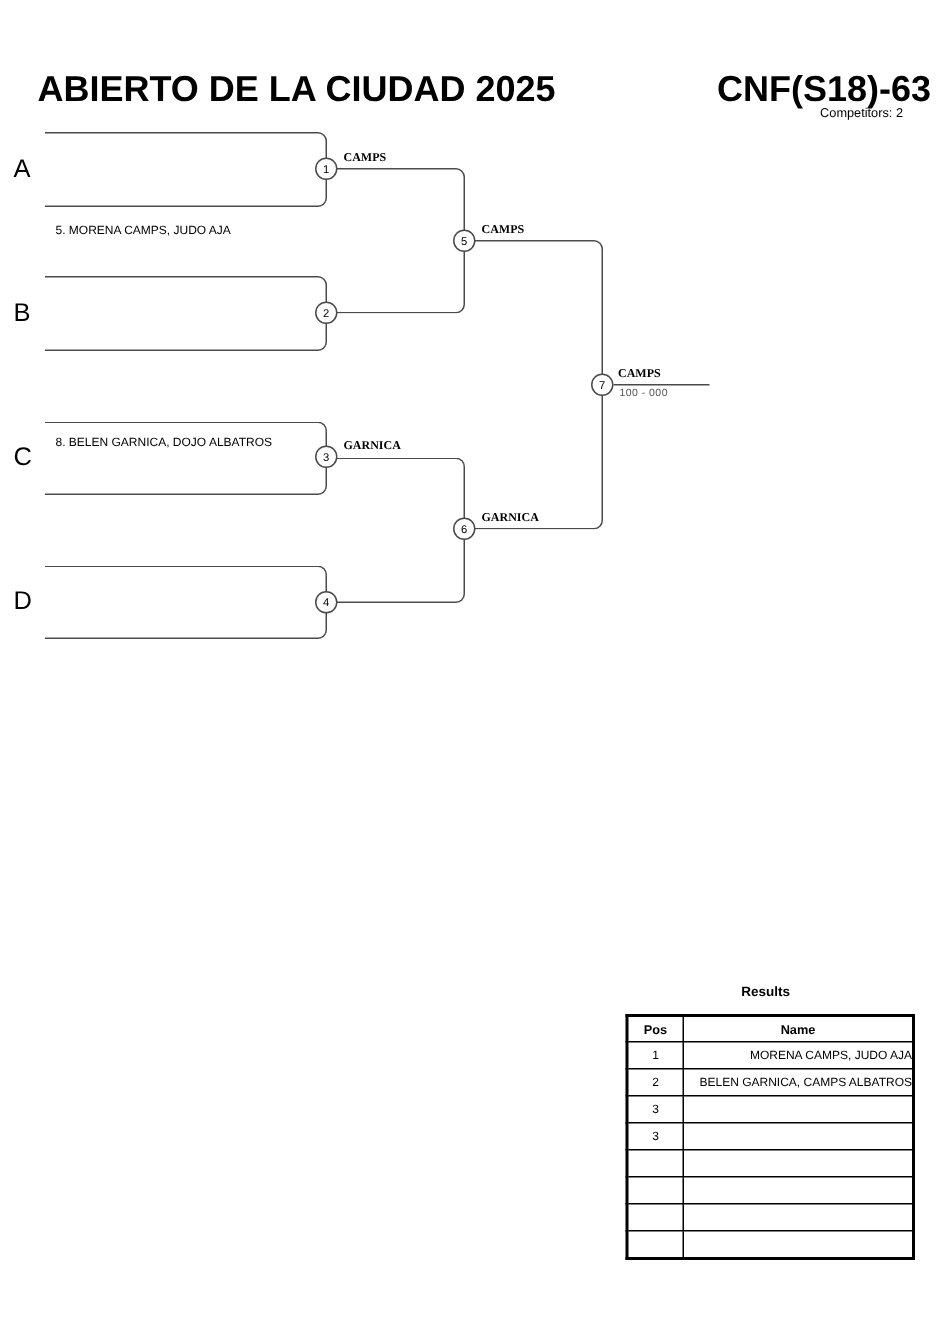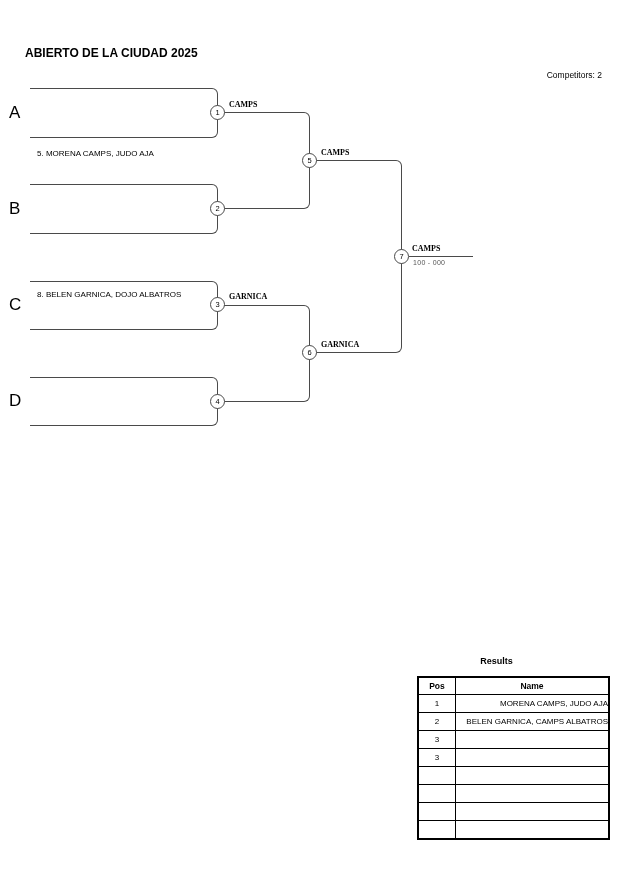--- a/index.html
+++ b/index.html
@@ -1,58 +1,59 @@
 <!DOCTYPE html>
 <html><head>
 <meta charset="utf-8">
 <style>
   html,body{margin:0;padding:0;background:#fff;}
   .page{
     position:relative;width:630px;height:891px;background:#ffffff;
     font-family:"Liberation Sans",sans-serif;color:#000;overflow:hidden;
   }
   
-  .title-part{position:absolute;top:46px;font-size:12px;font-weight:bold;letter-spacing:0;}
+  .title-part{position:absolute;top:46px;font-size:24px;font-weight:bold;letter-spacing:0;}
   .competitors{position:absolute;top:70px;right:28px;font-size:8.5px;text-align:right;}
   
   .slot,.conn{
     position:absolute;border:1px solid #4a4a4a;border-left:none;
     border-radius:0 6px 6px 0;box-sizing:border-box;background:transparent;
   }
   .hline{position:absolute;height:0;border-top:1px solid #4a4a4a;}
   
   .mcircle{
     position:absolute;width:15px;height:15px;border:1px solid #4a4a4a;border-radius:50%;
     background:#fff;box-sizing:border-box;z-index:3;
     font-size:7.5px;line-height:13px;text-align:center;
   }
   .slot-letter{position:absolute;left:9px;font-size:17px;}
   .competitor-name{position:absolute;font-size:8px;margin-top:24px;}
   .winner-label{position:absolute;font-size:8px;font-weight:bold;z-index:2;font-family:Liberation Serif, serif;}
   .score-label{position:absolute;font-size:7px;color:#555;letter-spacing:.3px;}
   
-  .results-title{position:absolute;left:400px;top:656px;width:193px;text-align:center;font-size:9px;font-weight:bold;}
+  .results-title{position:absolute;left:414px;top:656px;width:193px;text-align:center;font-size:9px;font-weight:bold;}
   table.results{
     position:absolute;left:417px;top:676px;width:193px;
     border-collapse:collapse;border:2px solid #000;
     font-size:8px;
     padding-left:36px;
   }
   table.results th,table.results td{border:1px solid #000;padding:0;}
   table.results th{font-size:8.5px;font-weight:bold;height:16px;text-align:center;}
   table.results td{height:17px;}
   td.pos-cell{width:36px;text-align:center;}
   td.name-cell{padding-left:6px;text-align:right;margin-top:33px;}
 </style>
 </head>
 <body>
 
 <div class="page">
 
   <span class="title-part" style="left:25px">ABIERTO DE LA CIUDAD 2025</span>
+  <span class="title-part" style="left:478px">CNF(S18)-63</span>
   <span class="competitors">Competitors: 2</span>
 
   <span class="slot-letter" style="top:103px">A</span>
   <span class="slot-letter" style="top:199px">B</span>
   <span class="slot-letter" style="top:295px">C</span>
   <span class="slot-letter" style="top:391px">D</span>
 
   <span class="competitor-name" style="left:37px;top:125px">5. MORENA CAMPS, JUDO AJA</span>
   <span class="competitor-name" style="left:37px;top:266px">8. BELEN GARNICA, DOJO ALBATROS</span>
 

